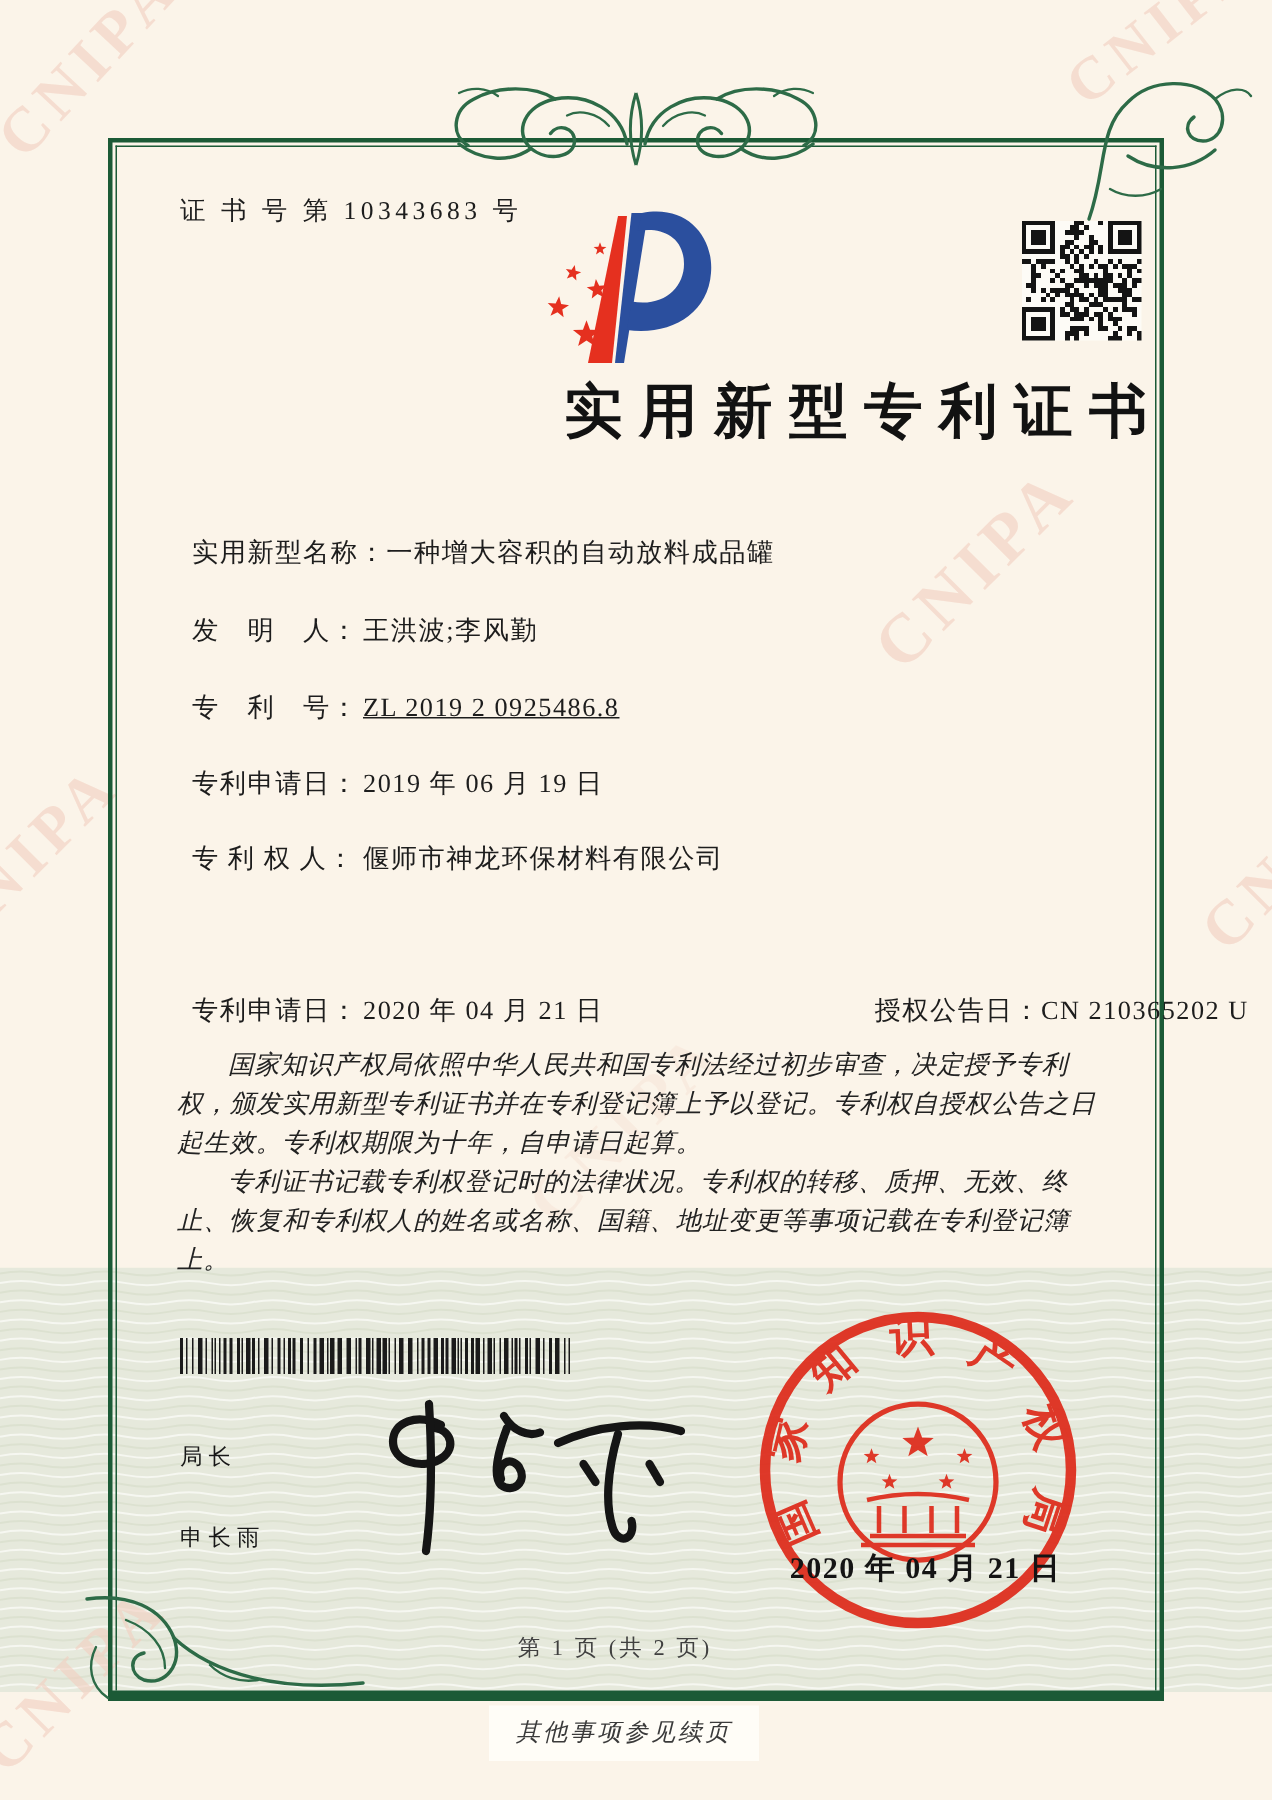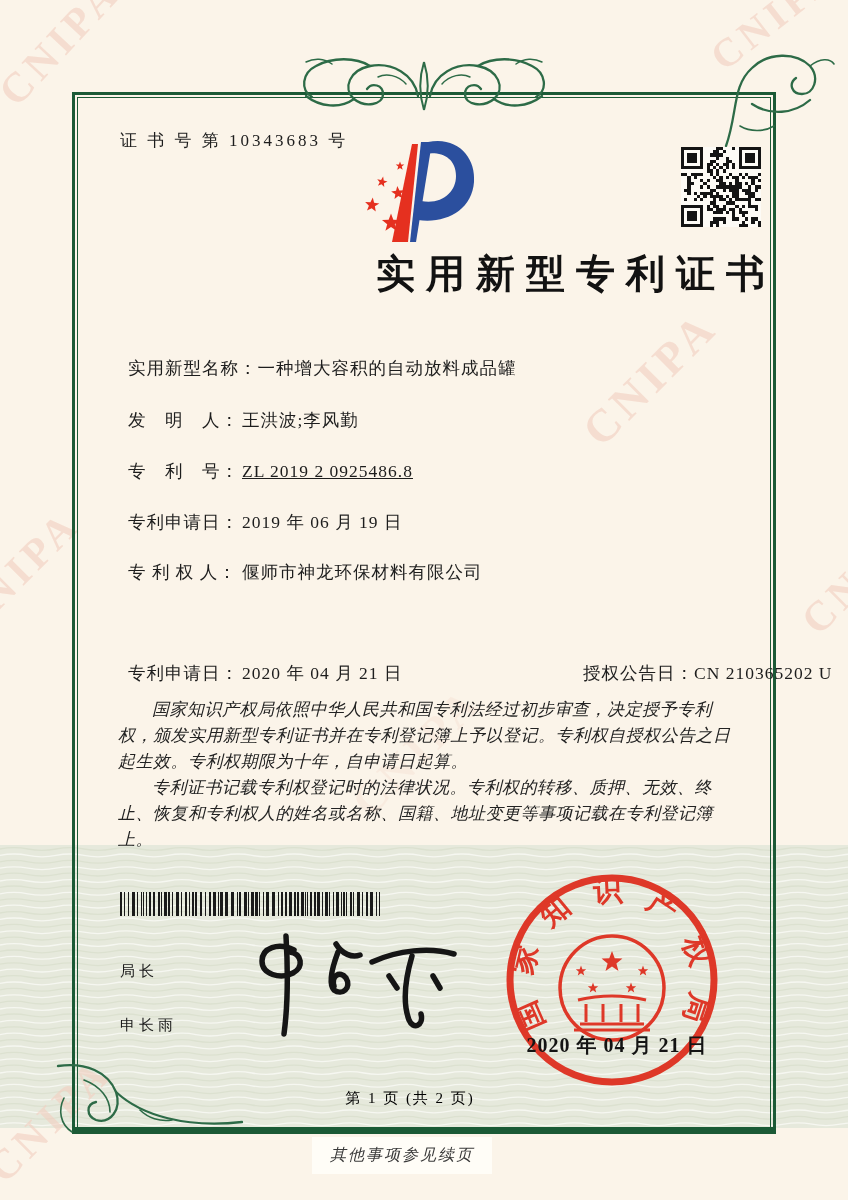--- a/index.html
+++ b/index.html
@@ -54,24 +54,24 @@
   .officer{position:absolute; left:120px; z-index:7; font-size:15px; letter-spacing:4px;
     font-family:"Liberation Sans","DejaVu Sans",sans-serif; color:#181818;}
   .sig{position:absolute; left:232px; top:928px; z-index:7;}
   .seal{position:absolute; left:500px; top:868px; z-index:7;}
   .seal-date{
     position:absolute; left:500px; top:1032px; width:234px; z-index:8;
     text-align:center; font-size:20px; letter-spacing:1px; color:#141414; font-weight:600;
   }
   .page-no{
     position:absolute; left:0; top:1089px; width:820px; z-index:7;
-    text-align:center; font-size:15px; letter-spacing:2px; color:#000000;
+    text-align:center; font-size:15px; letter-spacing:2px; color:#404040;
   }
   .cont-note{
-    position:absolute; left:312px; top:1137px; z-index:8;
+    position:absolute; left:326px; top:1137px; z-index:8;
     background:#fffdf7; padding:8px 18px; font-size:16px; font-style:italic;
     letter-spacing:2px; color:#3a3a3a;
   }
 </style>
 </head>
 <body>
 
 <div class="page">
 
   <svg class="waveband" width="848" height="283" viewBox="0 0 848 283">

